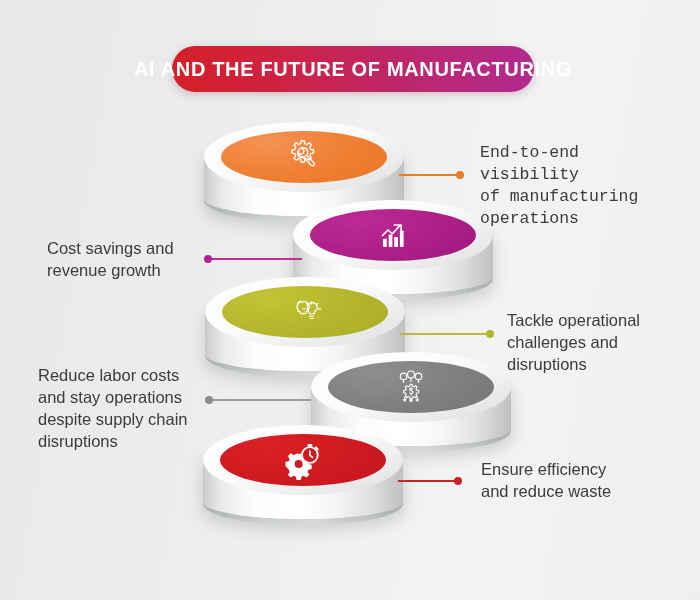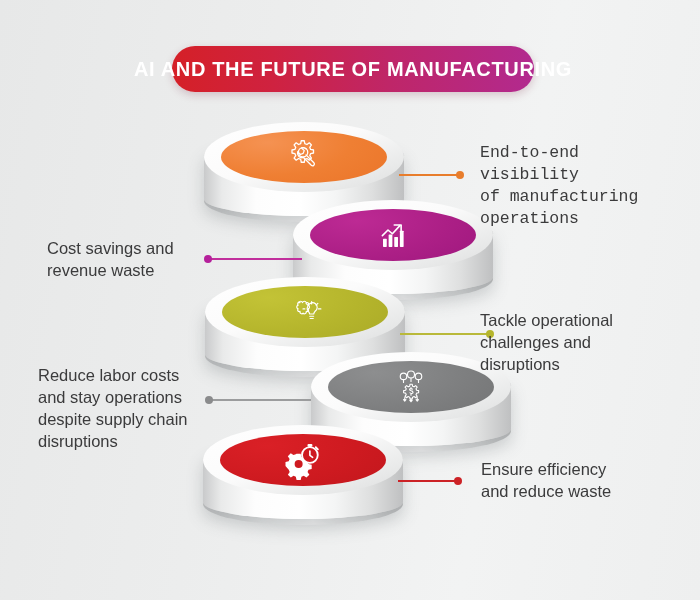--- a/index.html
+++ b/index.html
@@ -202,41 +202,41 @@
           <path d="M34 16h11v11" fill="none" stroke="#ffffff" stroke-width="2.6" stroke-linecap="round" stroke-linejoin="round"></path>
         </svg>
       </span>
     </div>
   </div>
   <div class="connector to-left" style="left:208px; top:258px; width:94px;">
     <span class="line" style="background:#c12f9c;"></span>
     <span class="dot" style="background:#b5209b;"></span>
   </div>
   <div class="caption left-side" style="left:47px; top:238px; width:160px;">Cost savings and
-revenue waste</div>
+revenue growth</div>
 
   <div class="disc d3">
     <div class="side"></div>
     <div class="rim"></div>
     <div class="face face-olive">
       <span class="glyph">
         <svg viewBox="0 0 64 64" fill="none" stroke="#ffffff" stroke-width="1.9" stroke-linecap="round" stroke-linejoin="round">
           <path d="M21 17c2-3 6-3 7 0 1-3 5-3 6 0 3-1 5 2 3 4 3 1 3 5 0 6 2 2 0 5-3 4 1 3-3 5-5 3-2 2-6 0-5-3-3 1-5-2-3-4-3-1-3-5 0-6-2-2 0-5 3-4z"></path>
           <path d="M37 22a7.5 7.5 0 1 1 11 9c-1.2 1.4-1.9 2.5-2 4.2h-6.6c-.1-1.7-.8-2.8-2-4.2A7.4 7.4 0 0 1 37 22z"></path>
           <path d="M39.6 38.8h6.2M40.2 42.4h5"></path>
           <path d="M42.6 19.2v-4M49.8 21l2.8-2.8M36.5 21l-2.8-2.8M53.4 27h4M31.8 27h-3"></path>
         </svg>
       </span>
     </div>
   </div>
   <div class="connector to-right" style="left:400px; top:333px; width:90px;">
     <span class="line" style="background:#b9b93a;"></span>
     <span class="dot" style="background:#b5b52c;"></span>
   </div>
-  <div class="caption right-side" style="left:480px; top:310px; width:180px;">Tackle operational
+  <div class="caption right-side" style="left:507px; top:310px; width:180px;">Tackle operational
 challenges and
 disruptions</div>
 
   <div class="disc d4">
     <div class="side"></div>
     <div class="rim"></div>
     <div class="face face-grey">
       <span class="glyph">
         <svg viewBox="0 0 64 64" fill="none" stroke="#ffffff" stroke-width="1.8" stroke-linecap="round" stroke-linejoin="round">
           <circle cx="20" cy="15" r="5.2"></circle>

